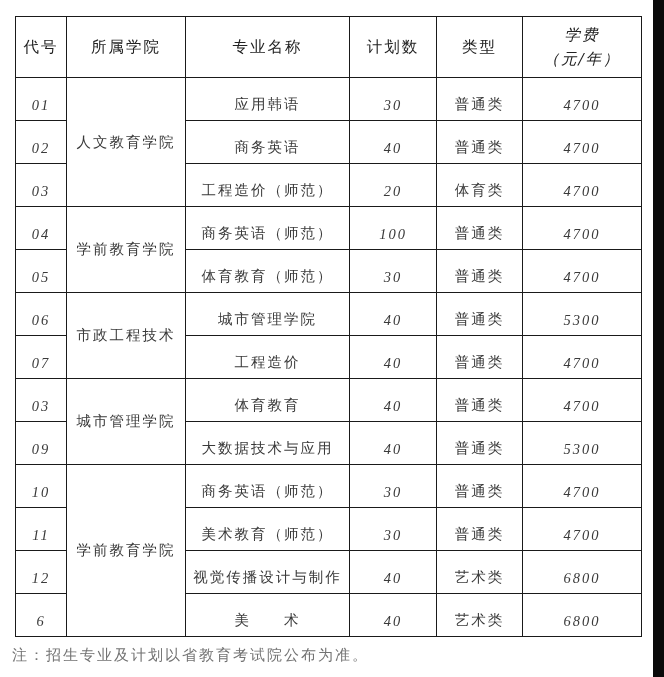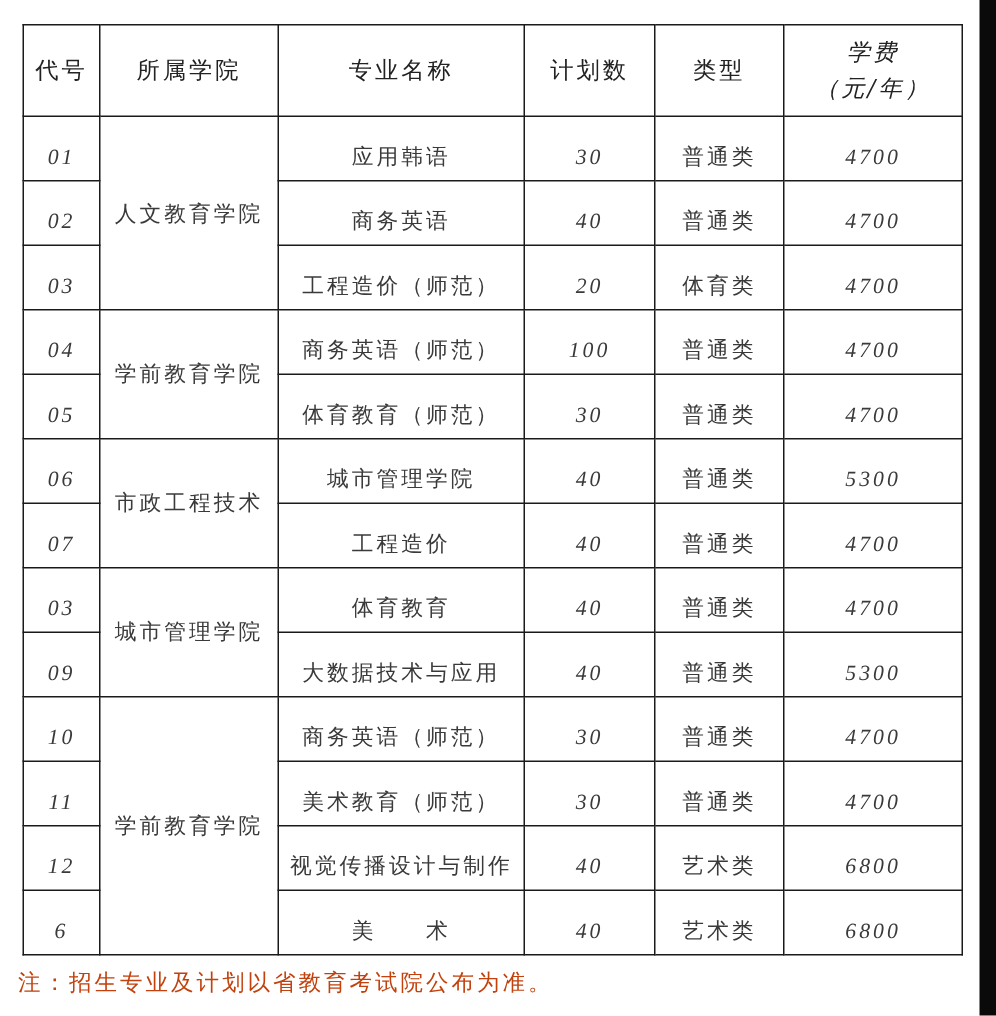--- a/index.html
+++ b/index.html
@@ -20,21 +20,21 @@
     padding: 0 0 6px 0;
     letter-spacing: 2px;
   }
   table.enroll th { vertical-align: middle; padding: 0; font-size: 15.5px; color: #222; height: 60px; }
   table.enroll td { height: 36px; }
   td.college { vertical-align: middle !important; padding: 0 !important; letter-spacing: 3px; }
   td.num { font-family: "Liberation Serif", "DejaVu Serif", serif; font-size: 16px; letter-spacing: 0; font-style: italic; }
   .fee-head span { display: block; line-height: 24px; font-style: italic; }
   .note {
     position: absolute; left: 12px; top: 646px;
-    font-size: 15px; color: #c2410c; letter-spacing: 2px; text-align: center;
+    font-size: 15px; color: #737373; letter-spacing: 2px; text-align: center;
   }
 </style>
 </head>
 <body>
 
 <div class="right-bar"></div>
 
 <table class="enroll">
   <colgroup>
     <col style="width:51px">

